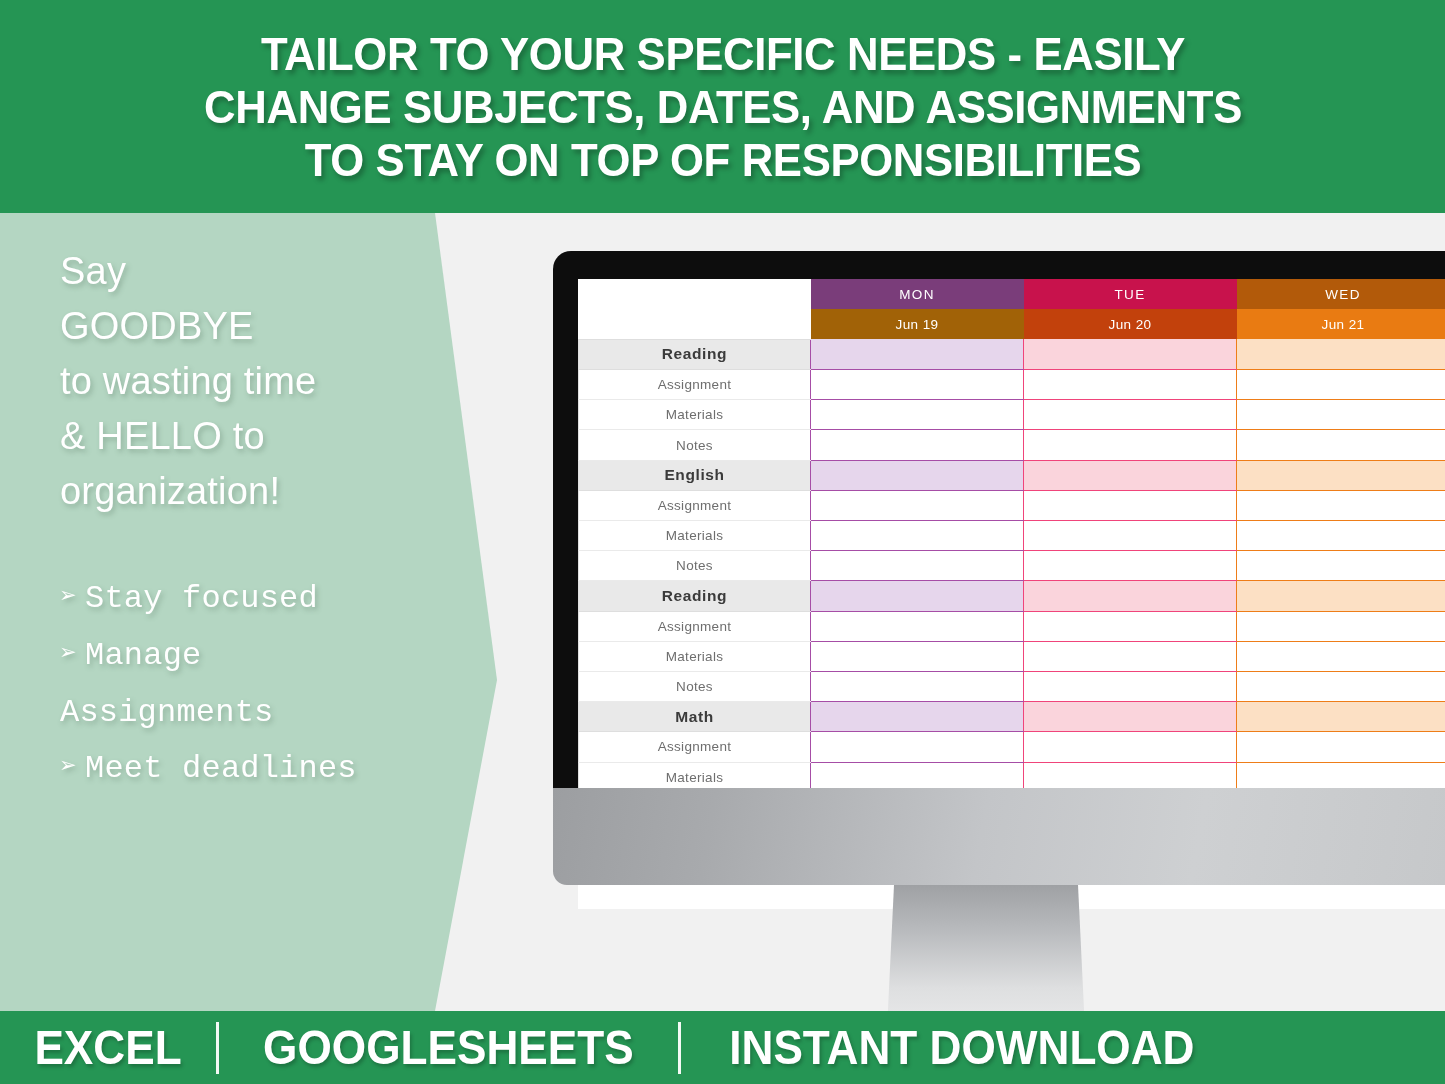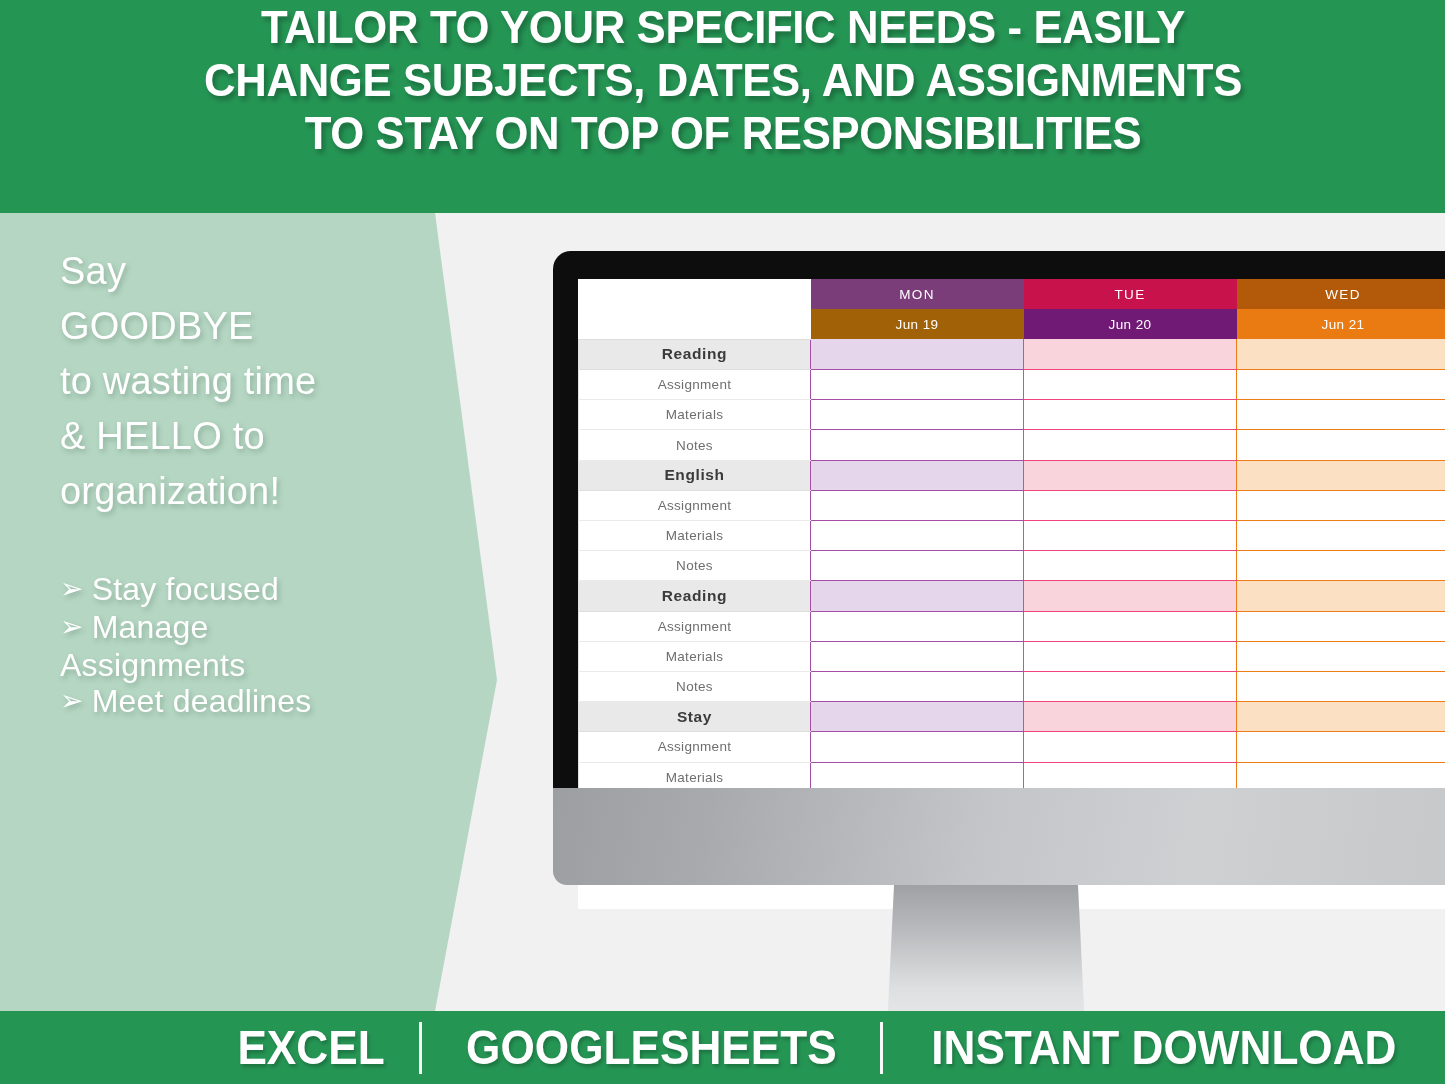--- a/index.html
+++ b/index.html
@@ -20,20 +20,21 @@
   }
 
   
   #top-banner {
     position: absolute;
     left: 0; top: 0;
     width: 1445px;
     height: 213px;
     background: #259554;
     display: flex;
+    align-items: center;
     justify-content: center;
   }
   #top-banner-text {
     width: 1300px;
     text-align: center;
     color: #FFFFFF;
     font-family: "Liberation Sans Narrow", "Liberation Sans", sans-serif;
     font-weight: bold;
     font-size: 47px;
     line-height: 53px;
@@ -66,23 +67,24 @@
     font-weight: normal;
     letter-spacing: 0.2px;
     white-space: pre-line;
   }
   #bullets {
     margin-top: 52px;
     list-style: none;
   }
   #bullets li {
     font-size: 32px;
-    line-height: 36px;
+    line-height: 56px;
     letter-spacing: 0.2px;
     white-space: pre-line;
+    font-family: Liberation Mono, monospace;
   }
   .arrow-glyph {
     display: inline-block;
     margin-right: 8px;
     font-size: 28px;
     transform: translateY(-2px);
   }
 
   
   #monitor { position: absolute; left: 553px; top: 251px; }
@@ -185,21 +187,21 @@
 
   
   #bottom-bar {
     position: absolute;
     left: 0; top: 1011px;
     width: 1445px;
     height: 73px;
     background: #259554;
     display: flex;
     align-items: center;
-    justify-content: flex-end;
+    justify-content: flex-start;
     gap: 0;
   }
   .footer-item {
     color: #FFFFFF;
     font-family: "Liberation Sans Narrow", "Liberation Sans", sans-serif;
     font-weight: bold;
     font-size: 48px;
     letter-spacing: 0px;
     transform: scaleX(0.92);
     text-shadow: 2px 3px 4px rgba(0,0,0,0.22);
@@ -252,21 +254,21 @@
           </colgroup>
           <tbody id="sheet-body">
               <tr>
                 <td class="corner-cell" rowspan="2"></td>
                 <td class="day-name" style="background: rgb(122, 61, 122);">MON</td>
                 <td class="day-name" style="background: rgb(200, 18, 76);">TUE</td>
                 <td class="day-name" style="background: rgb(178, 90, 10);">WED</td>
               </tr>
               <tr>
                 <td class="day-date" style="background: #a16207;">Jun 19</td>
-                <td class="day-date" style="background: #701a75;">Jun 20</td>
+                <td class="day-date" style="background: #c2410c;">Jun 20</td>
                 <td class="day-date" style="background: rgb(233, 123, 18);">Jun 21</td>
               </tr>
               <tr>
                 <td class="subject-cell">Reading</td>
                 <td class="data-cell d-mon" style="background: rgb(230, 214, 236);"></td>
                 <td class="data-cell d-tue" style="background: rgb(250, 212, 220);"></td>
                 <td class="data-cell d-wed" style="background: rgb(252, 224, 196);"></td>
               </tr>
               <tr>
                 <td class="field-cell">Assignment</td>
@@ -328,21 +330,21 @@
                 <td class="data-cell d-tue" style="background: rgb(255, 255, 255);"></td>
                 <td class="data-cell d-wed" style="background: rgb(255, 255, 255);"></td>
               </tr>
               <tr>
                 <td class="field-cell">Notes</td>
                 <td class="data-cell d-mon" style="background: rgb(255, 255, 255);"></td>
                 <td class="data-cell d-tue" style="background: rgb(255, 255, 255);"></td>
                 <td class="data-cell d-wed" style="background: rgb(255, 255, 255);"></td>
               </tr>
               <tr>
-                <td class="subject-cell">Stay</td>
+                <td class="subject-cell">Math</td>
                 <td class="data-cell d-mon" style="background: rgb(230, 214, 236);"></td>
                 <td class="data-cell d-tue" style="background: rgb(250, 212, 220);"></td>
                 <td class="data-cell d-wed" style="background: rgb(252, 224, 196);"></td>
               </tr>
               <tr>
                 <td class="field-cell">Assignment</td>
                 <td class="data-cell d-mon" style="background: rgb(255, 255, 255);"></td>
                 <td class="data-cell d-tue" style="background: rgb(255, 255, 255);"></td>
                 <td class="data-cell d-wed" style="background: rgb(255, 255, 255);"></td>
               </tr>

